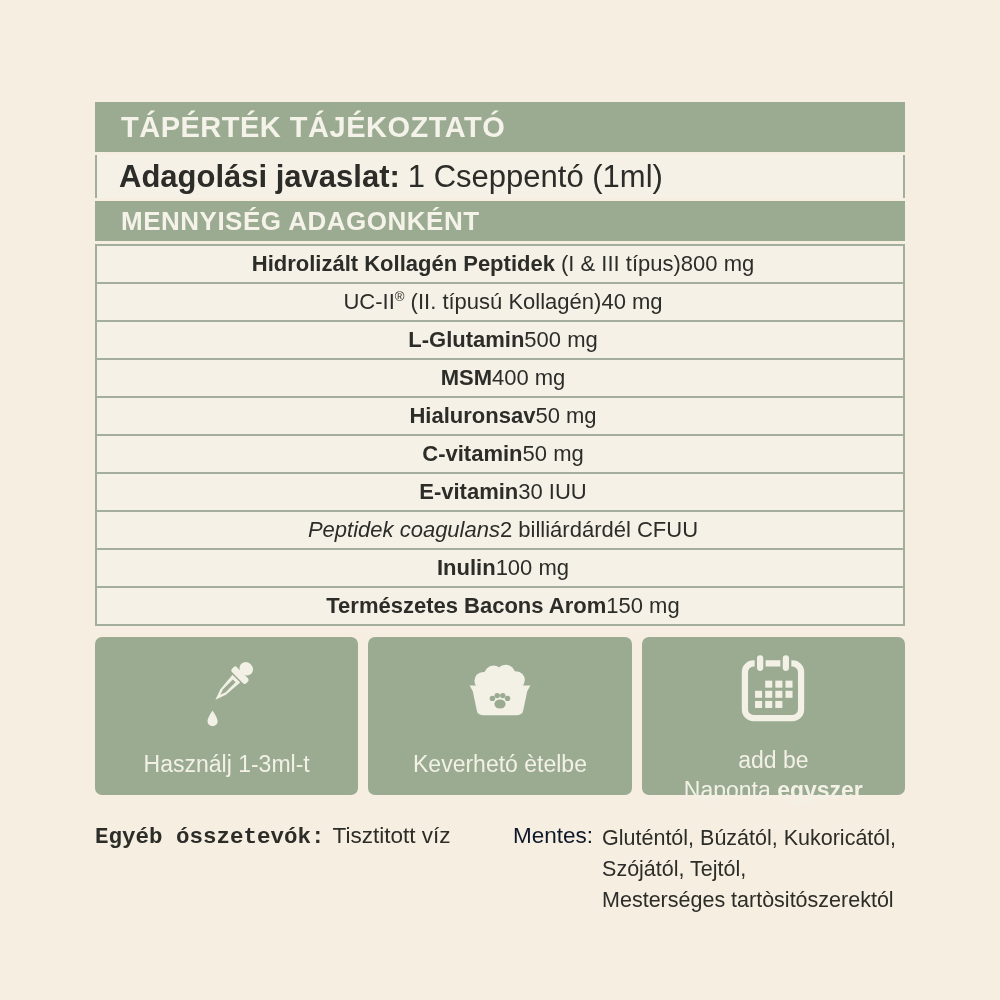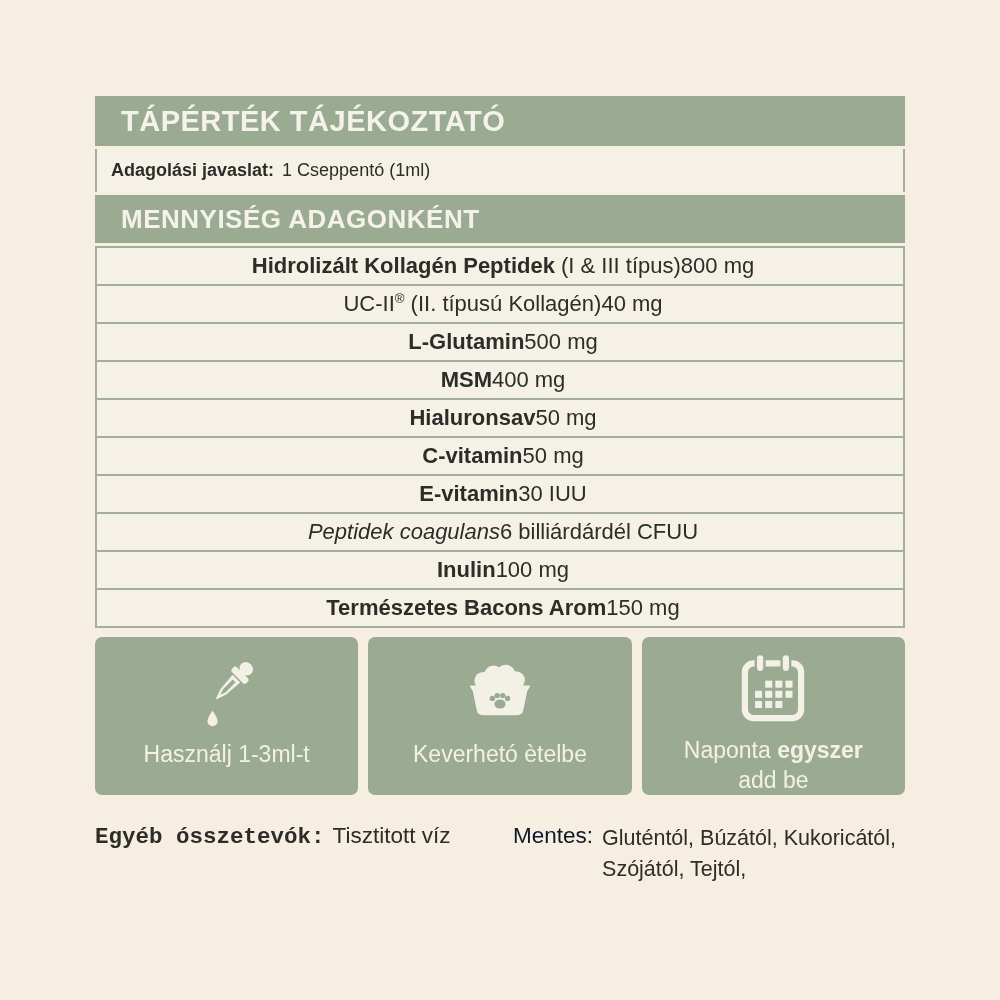--- a/index.html
+++ b/index.html
@@ -6,42 +6,42 @@
   body{
     width:1000px;height:1000px;
     background:#f6eee1;
     font-family:"Liberation Sans", sans-serif;
     color:#2c2c28;
     position:relative;
     overflow:hidden;
   }
   .panel{
     position:absolute;
-    left:95px; top:96px; width:810px;
+    left:95px; top:102px; width:810px;
   }
   .bar{
     background:#9aab92;
     color:#f5f3e9;
     font-weight:700;
     display:flex;align-items:center;
     padding-left:26px;
     letter-spacing:.5px;
     box-sizing:border-box;
   }
   .bar.title{height:50px;font-size:29px;}
-  .bar.sub{height:48px;font-size:26px;margin-top:3px;}
+  .bar.sub{height:40px;font-size:26px;margin-top:3px;}
   .dosing-row{
     margin-top:3px;
     height:43px;
     background:#f6f1e7;
     border-left:2px solid #a3ae9d;
     border-right:2px solid #a3ae9d;
     display:flex;align-items:center;
-    padding-left:14px;
-    font-size:18px;
+    padding-left:22px;
+    font-size:31px;
     box-sizing:border-box;
   }
   .dosing-row .lbl{font-weight:700;margin-right:8px;}
   .rows{
     margin-top:3px;
     border:2px solid #a3ae9d;
     border-top:none;
     box-sizing:border-box;
   }
   .t-row{
@@ -68,21 +68,21 @@
     border-radius:7px;
     display:flex;flex-direction:column;align-items:center;
     box-sizing:border-box;
     padding-top:14px;
     color:#f3f1e6;
   }
   .info-box .icon-wrap{
     height:82px;display:flex;align-items:center;justify-content:center;
   }
   .info-box .caption{
-    margin-top:6px;
+    margin-top:16px;
     text-align:center;
     font-size:23px;
     line-height:30px;
   }
   .footer{
     position:absolute;
     left:95px; top:823px; width:810px;
     display:flex;
     font-size:22.5px;
   }
@@ -142,21 +142,21 @@
       <div class="t-row">
         <div class="row-name"><span class="p-bold">C-vitamin</span></div>
         <div class="row-amount">50 mg</div>
       </div>
       <div class="t-row">
         <div class="row-name"><span class="p-bold">E-vitamin</span></div>
         <div class="row-amount">30 IUU</div>
       </div>
       <div class="t-row">
         <div class="row-name"><span class="p-italic">Peptidek coagulans</span></div>
-        <div class="row-amount">6 billiárdárdél CFUU</div>
+        <div class="row-amount">2 billiárdárdél CFUU</div>
       </div>
       <div class="t-row">
         <div class="row-name"><span class="p-bold">Inulin</span></div>
         <div class="row-amount">100 mg</div>
       </div>
       <div class="t-row">
         <div class="row-name"><span class="p-bold">Természetes Bacons Arom</span></div>
         <div class="row-amount">150 mg</div>
       </div>
     </div>
@@ -222,30 +222,31 @@
             <rect x="40" y="51" width="9" height="9"></rect>
             <rect x="53" y="51" width="9" height="9"></rect>
             <rect x="66" y="51" width="9" height="9"></rect>
           <rect x="27" y="64" width="9" height="9"></rect>
             <rect x="40" y="64" width="9" height="9"></rect>
             <rect x="53" y="64" width="9" height="9"></rect>
         </g>
       </svg>
     </div>
     <div class="caption">
+      <div>add be</div>
       <div><span>Naponta </span><span class="p-bold">egyszer</span></div>
-      <div>add be</div>
     </div>
   </div>
 </div>
 
 <div class="footer">
   <div class="other-ingredients">
     <span class="lbl">Egyéb ósszetevók:</span><span>Tisztitott víz</span>
   </div>
   <div class="free-from">
     <span class="lbl">Mentes:</span>
     <span class="lines">
       <span>Gluténtól, Búzától, Kukoricától,</span>
       <span>Szójától, Tejtól,</span>
+      <span>Mesterséges tartòsitószerektól</span>
     </span>
   </div>
 </div>
 
 </body></html>

